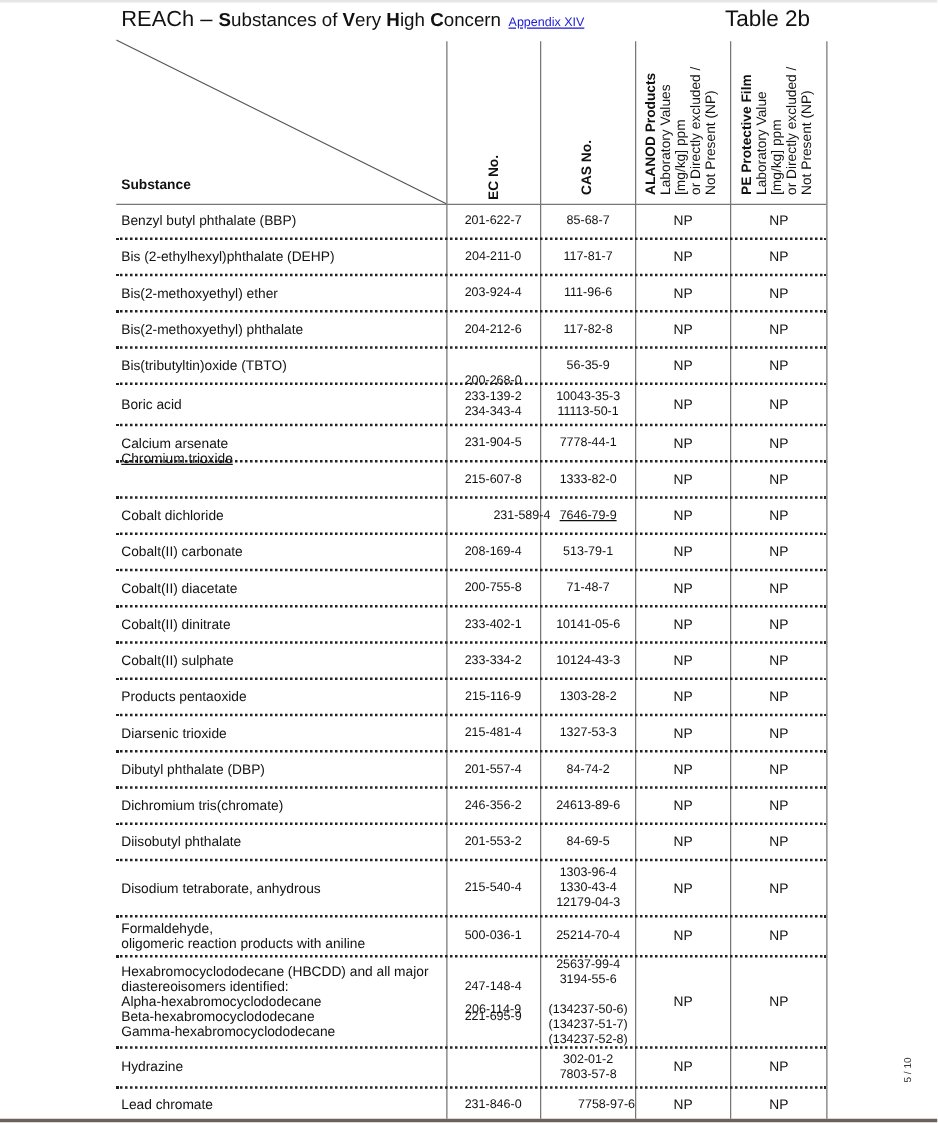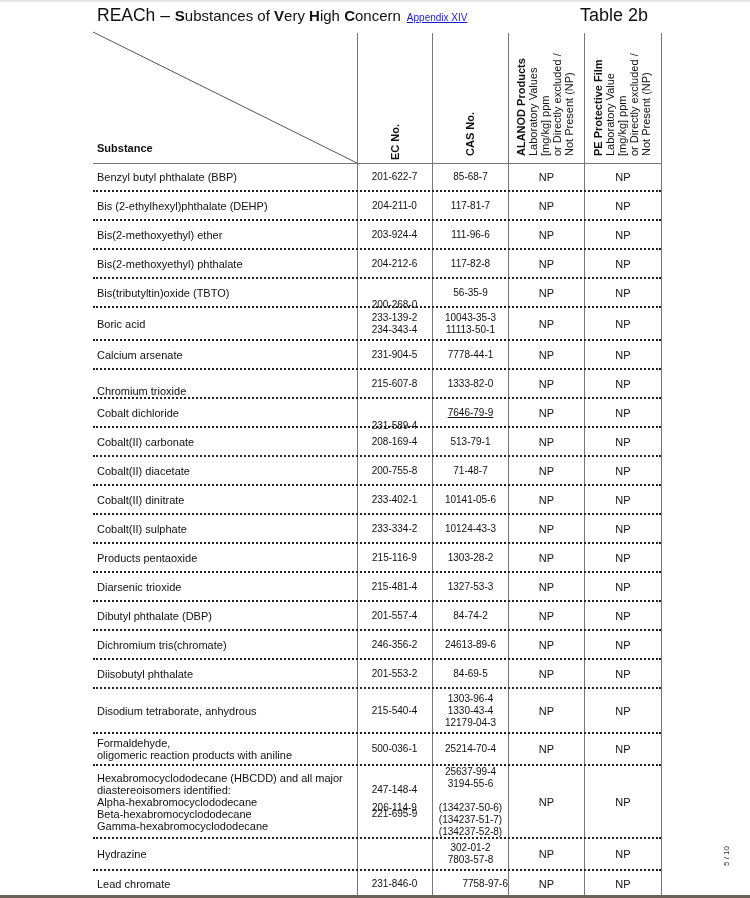--- a/index.html
+++ b/index.html
@@ -205,21 +205,21 @@
       <div class="cell c-cas" style="top: 341px; height: 27px;">
         <div class="multi">
           <div>7778-44-1</div>
         </div>
       </div>
       <div class="cell c-al" style="top: 341px; height: 27px;">NP</div>
       <div class="cell c-pe" style="top: 341px; height: 27px;">NP</div>
       <div class="hline-dash" style="left: 93px; top: 368px; width: 568px;"></div>
     </div>
     <div>
-      <div class="cell c-sub" style="top: 377px; height: 27px;">
+      <div class="cell c-sub" style="top: 353px; height: 27px; text-decoration: underline;">
         <div class="multi">
           <div>Chromium trioxide</div>
         </div>
       </div>
       <div class="cell c-ec" style="top: 370px; height: 27px;">
         <div class="multi">
           <div>215-607-8</div>
         </div>
       </div>
       <div class="cell c-cas" style="top: 370px; height: 27px;">
@@ -230,21 +230,21 @@
       <div class="cell c-al" style="top: 370px; height: 27px;">NP</div>
       <div class="cell c-pe" style="top: 370px; height: 27px;">NP</div>
       <div class="hline-dash" style="left: 93px; top: 397px; width: 568px;"></div>
     </div>
     <div>
       <div class="cell c-sub" style="top: 399px; height: 27px;">
         <div class="multi">
           <div>Cobalt dichloride</div>
         </div>
       </div>
-      <div class="cell c-ec" style="top: 412px; height: 27px;">
+      <div class="cell c-ec" style="top: 399px; height: 27px; padding-left: 23px;">
         <div class="multi">
           <div>231-589-4</div>
         </div>
       </div>
       <div class="cell c-cas" style="top: 399px; height: 27px; text-decoration: underline;">
         <div class="multi">
           <div>7646-79-9</div>
         </div>
       </div>
       <div class="cell c-al" style="top: 399px; height: 27px;">NP</div>

